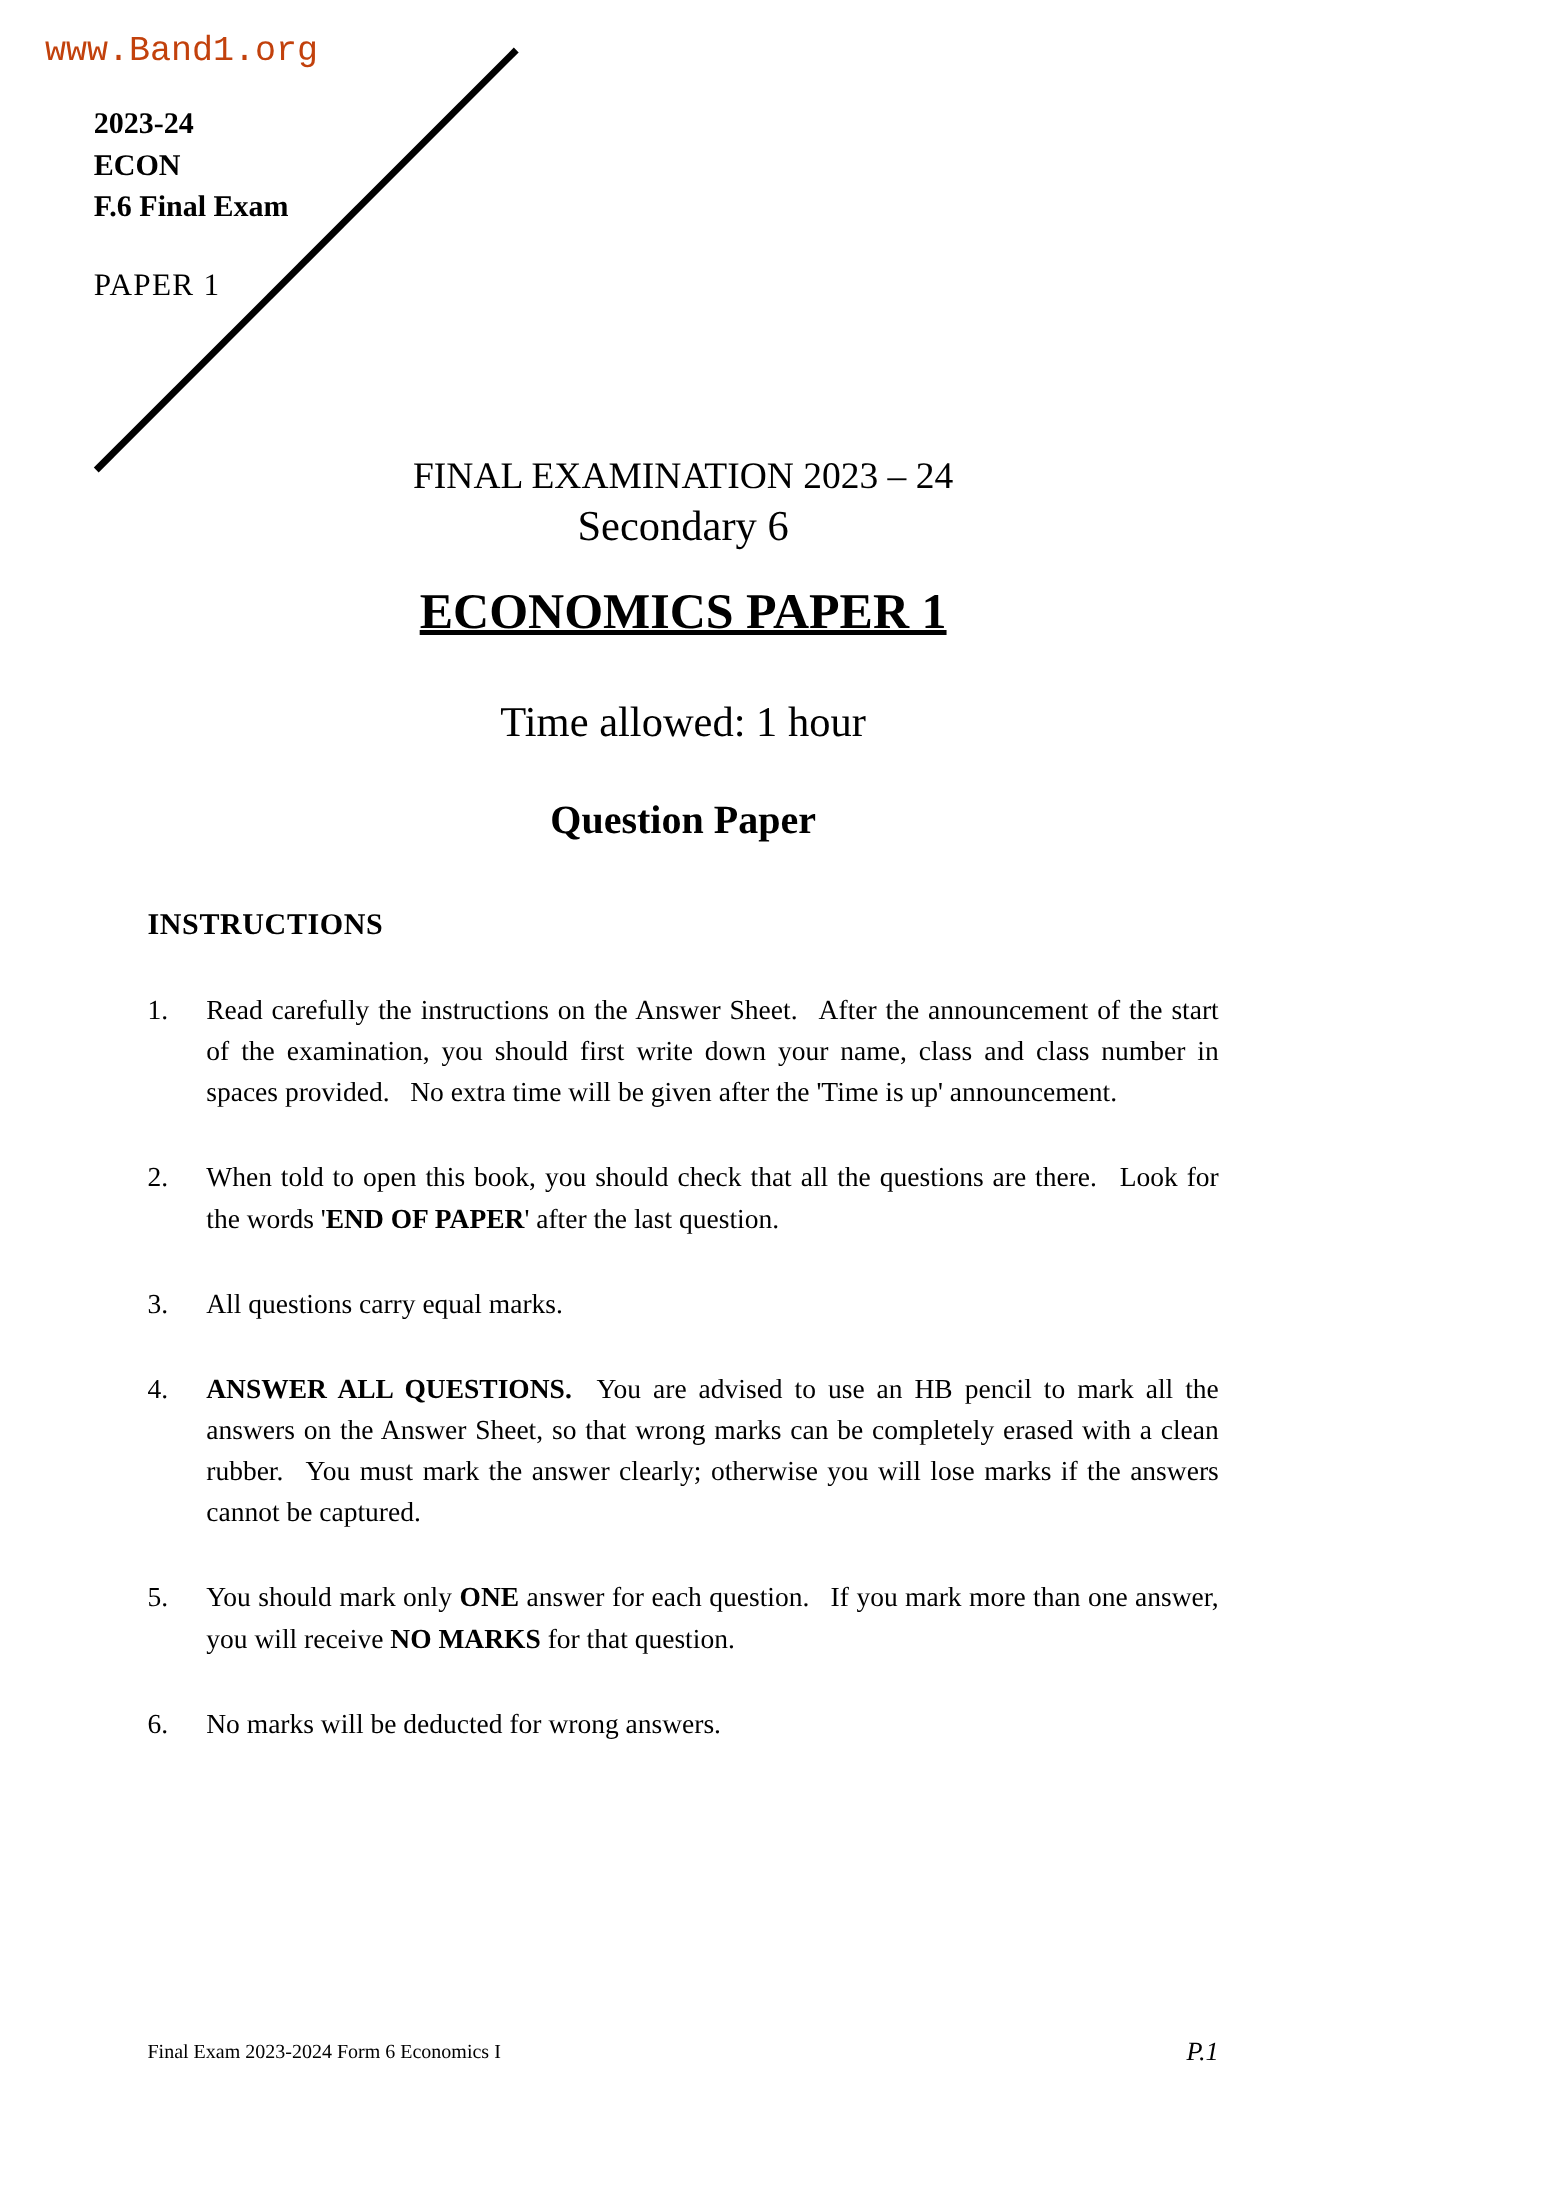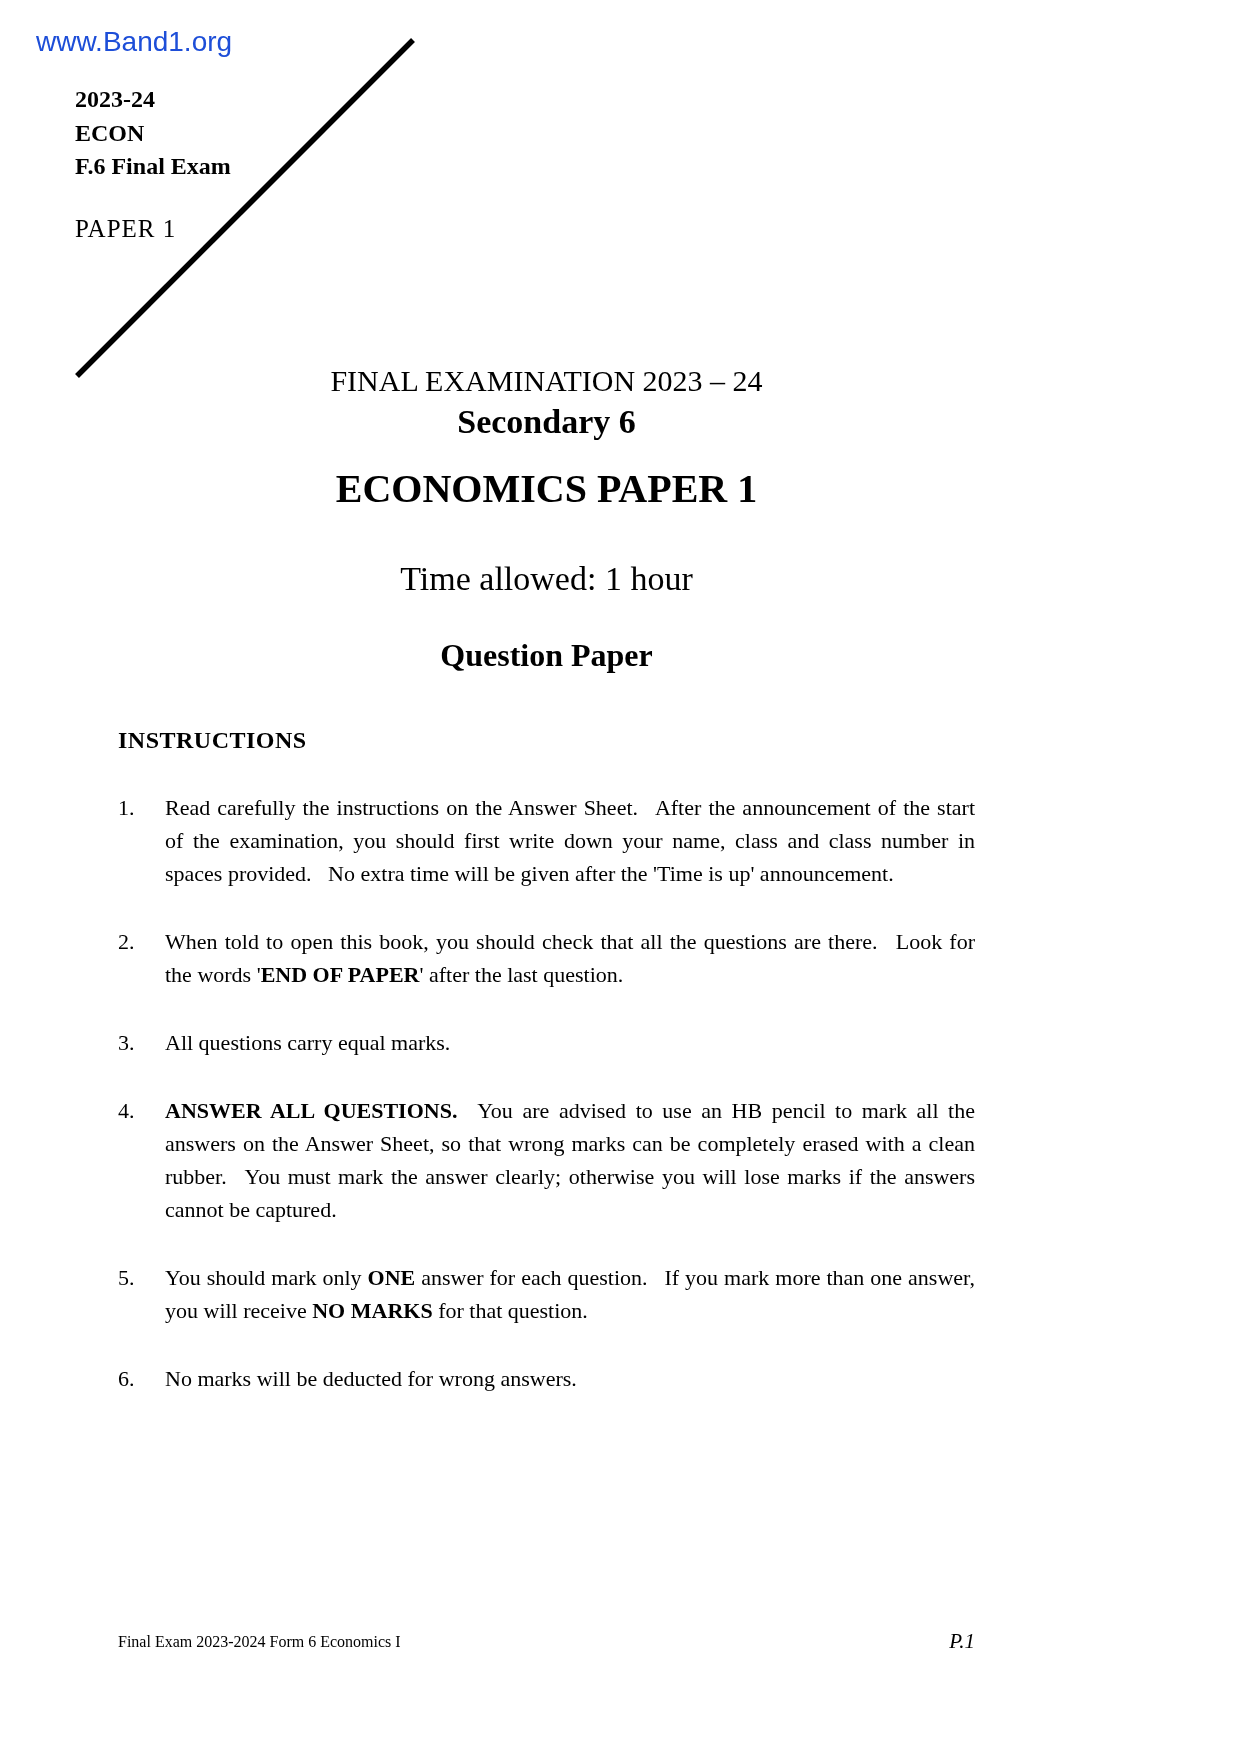--- a/index.html
+++ b/index.html
@@ -9,40 +9,40 @@
     width: 1240px;
     height: 1754px;
     background: #ffffff;
     font-family: "Liberation Serif", "DejaVu Serif", serif;
     color: #000000;
     overflow: hidden;
   }
   .abs { position: absolute; }
   .watermark {
     left: 36px; top: 26px;
-    font-family: Liberation Sans, sans-serif;
+    font-family: Liberation Mono, monospace;
     font-size: 28px;
-    color: #1d4ed8;
+    color: #c2410c;
   }
   .corner-block {
     left: 75px; top: 83px;
     font-size: 24px;
     line-height: 33.5px;
   }
   .corner-block .bold-line { font-weight: bold; }
   .corner-block .plain-line { font-weight: normal; font-size: 25px; letter-spacing: 1px; margin-top: 28px; }
   .center-col {
     left: 118px;
     width: 857px;
     text-align: center;
   }
   .t-school { top: 301px; font-size: 30px; }
   .t-exam { top: 364px; font-size: 30px; }
-  .t-level { top: 403px; font-size: 34px; font-weight: bold; }
-  .t-subject { top: 465px; font-size: 40px; font-weight: bold; }
+  .t-level { top: 403px; font-size: 34px; font-weight: normal; }
+  .t-subject { top: 465px; font-size: 40px; font-weight: bold; text-decoration: underline; }
   .t-time { top: 560px; font-size: 34px; }
   .t-qpaper { top: 637px; font-size: 32px; font-weight: bold; text-align: center; }
   .instr-heading {
     left: 118px; top: 727px;
     font-size: 24px; font-weight: bold;
     letter-spacing: 0.5px;
   }
   .instr-list {
     left: 118px; top: 791px;
     width: 857px;

